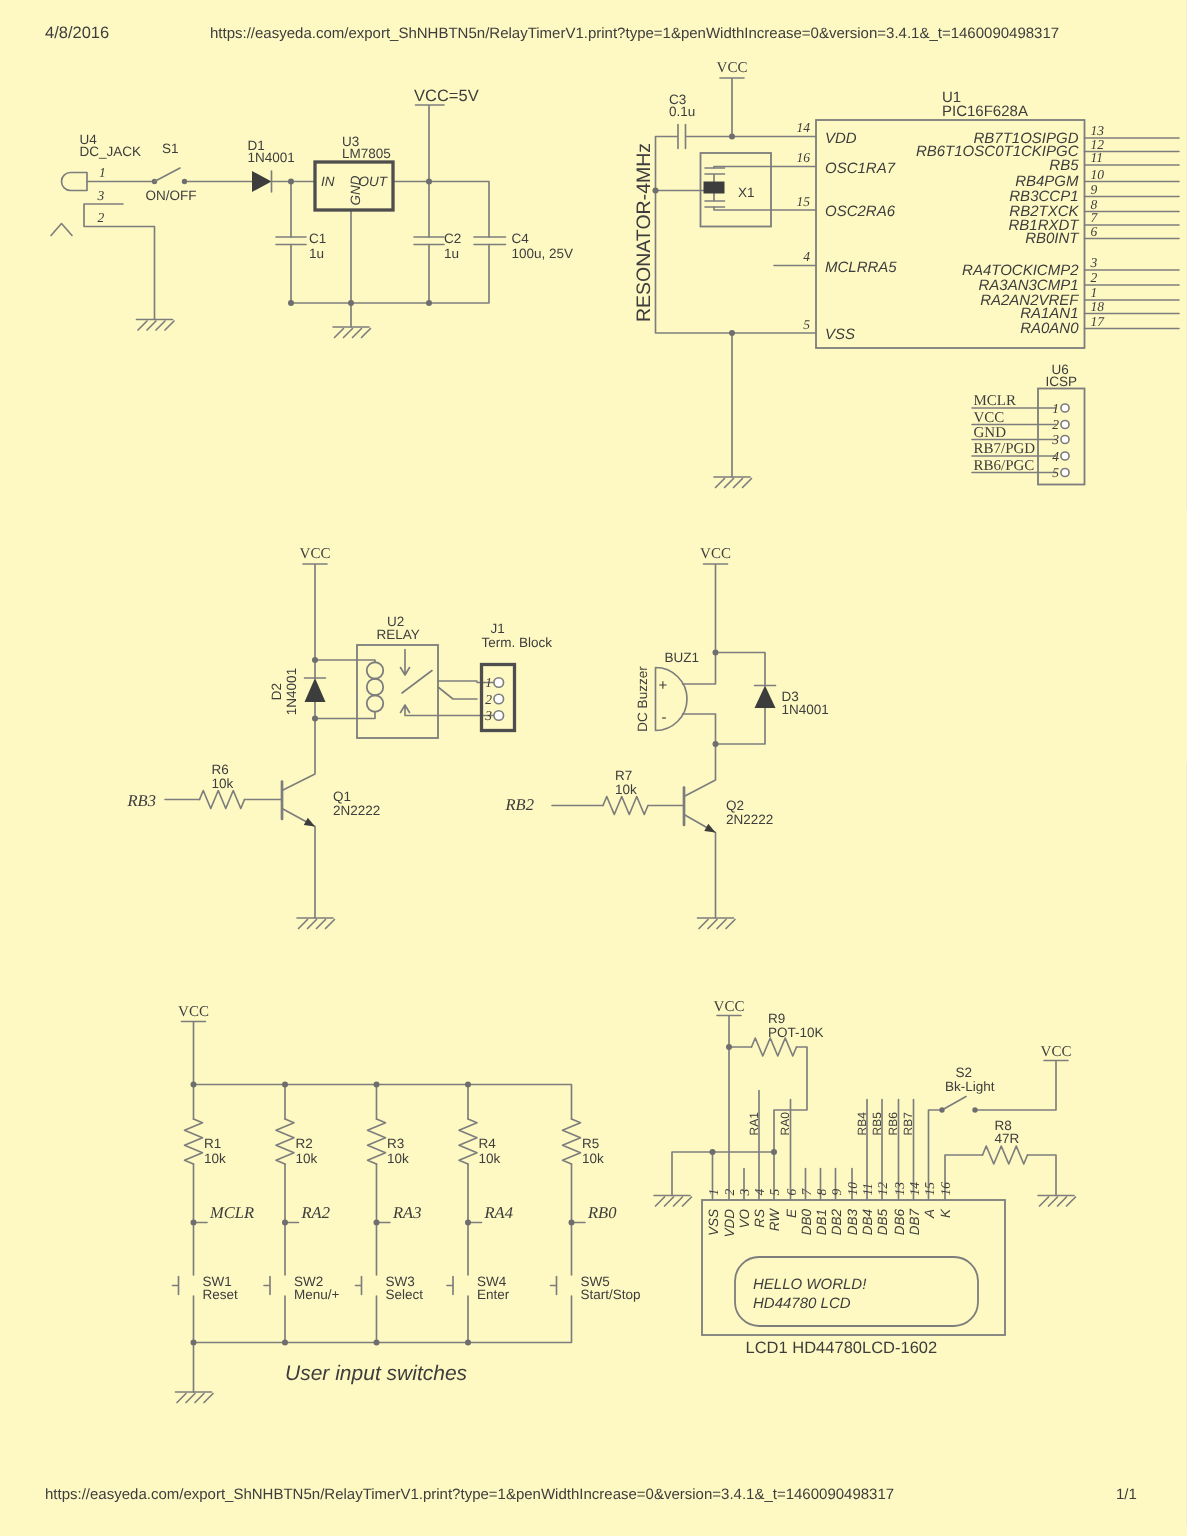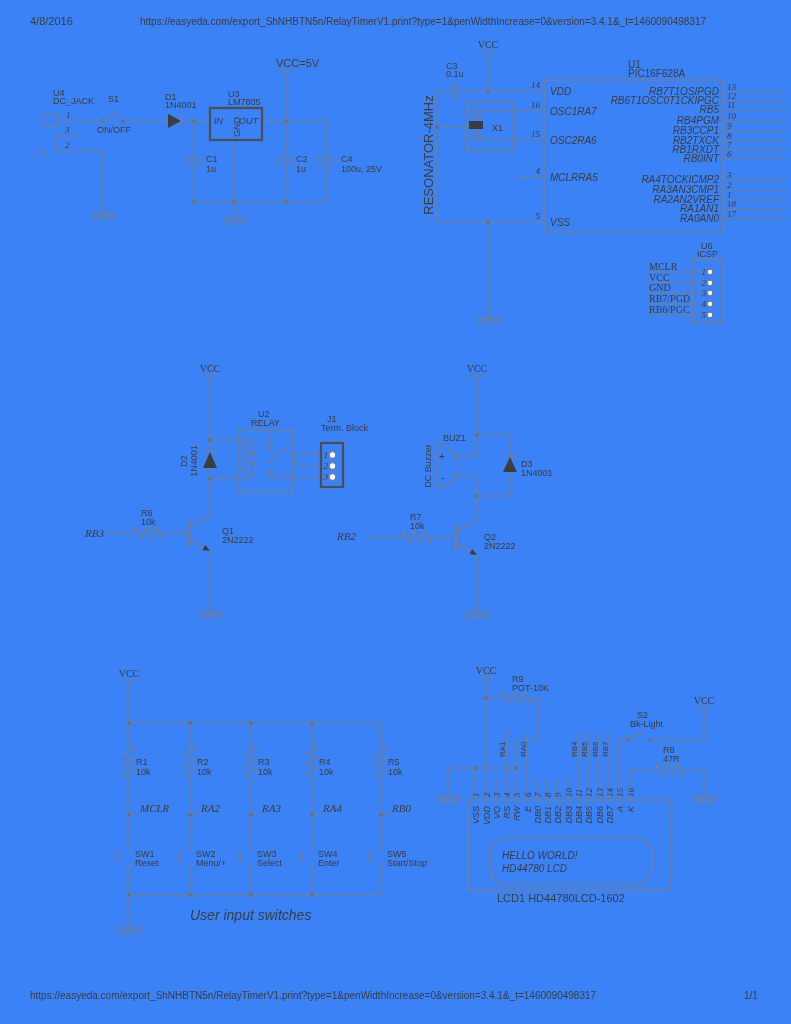--- a/index.html
+++ b/index.html
@@ -1,16 +1,16 @@
 <!DOCTYPE html>
 <html><head>
 <meta charset="utf-8">
 <style>
   html,body{margin:0;padding:0;background:#e8e8e8}
-  .page{position:relative;width:791px;height:1024px;margin:0 auto;background:#3b82f6;overflow:hidden;
+  .page{position:relative;width:791px;height:1024px;margin:0 auto;background:#fef9c3;overflow:hidden;
         font-family:"Liberation Sans",sans-serif}
   svg{position:absolute;left:0;top:0}
   text{fill:#3d3d3d;font-family:"Liberation Sans",sans-serif}
   .t8{font-size:8px}.t9{font-size:9px}.t10{font-size:10px}.t11{font-size:11px}.t13{font-size:13px}.t14{font-size:14px}
   .it{font-style:italic}
   .ser{font-family:"Liberation Serif",serif}
   .mid{text-anchor:middle}.end{text-anchor:end}
   .w{stroke:#7d7d7d;stroke-width:1.1;fill:none;stroke-linecap:round;stroke-linejoin:round}
   .wb{stroke:#4e4e4e;stroke-width:2.2;fill:none}
   .bx{stroke:#7d7d7d;stroke-width:1.2;fill:none}

